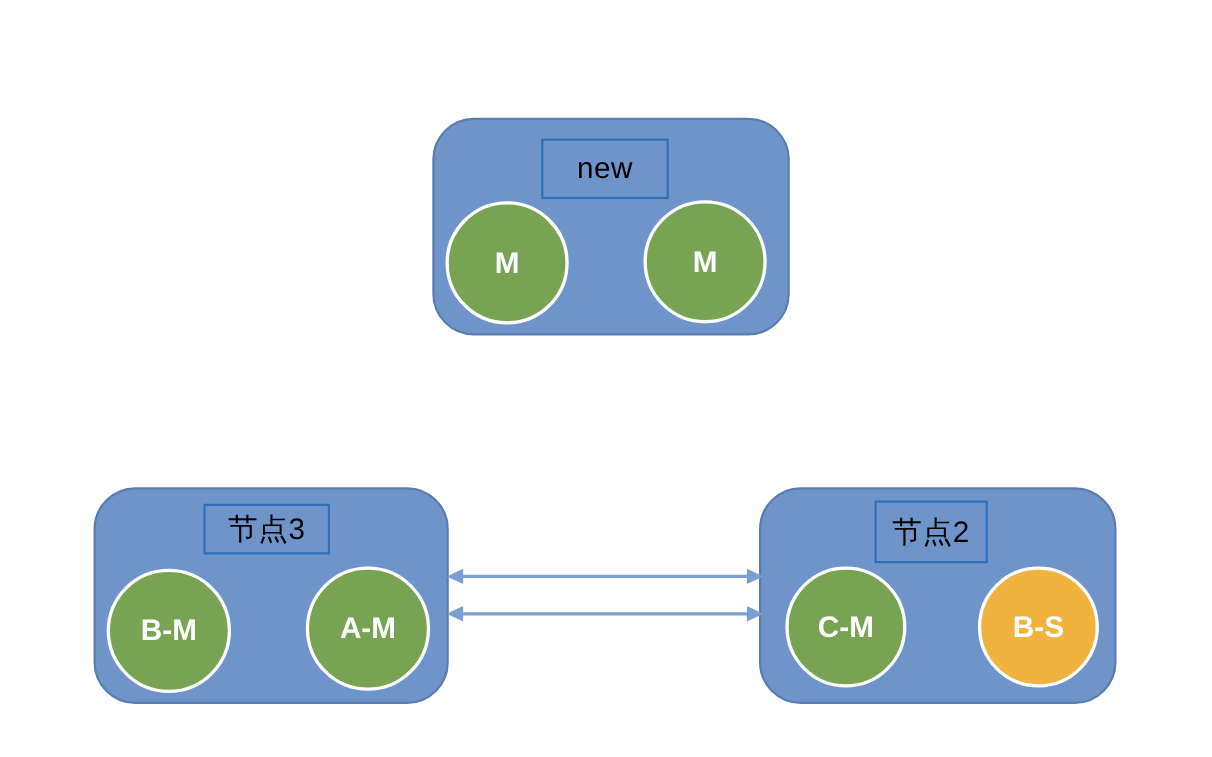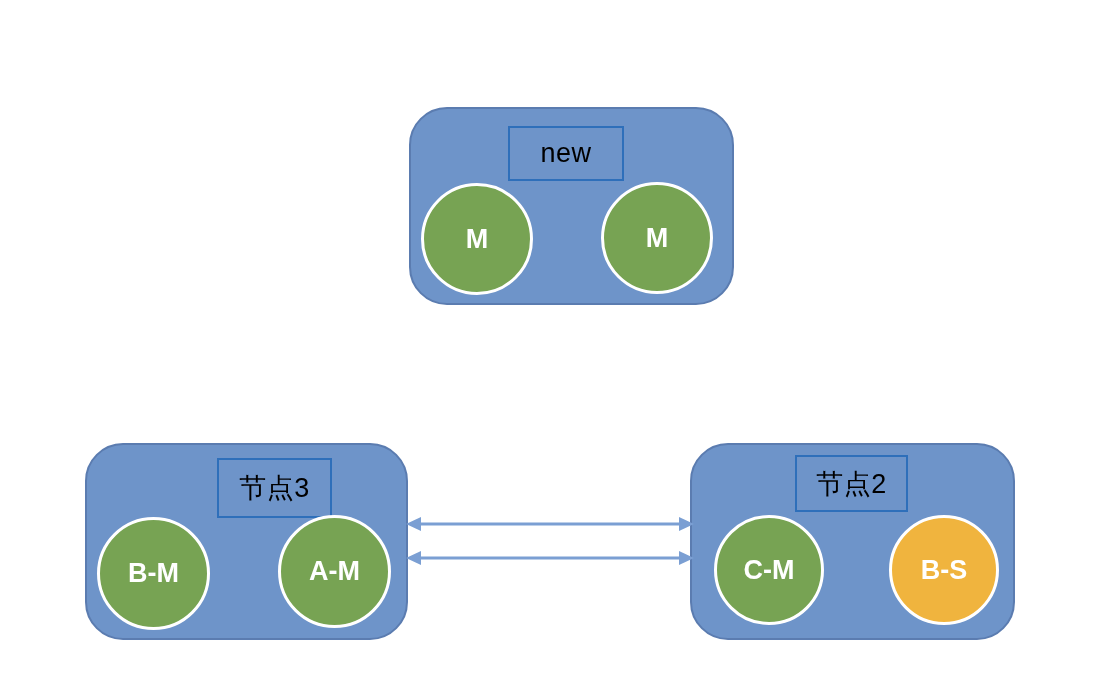--- a/index.html
+++ b/index.html
@@ -45,34 +45,34 @@
     font-size: 27px;
     font-weight: 600;
     display: flex;
     align-items: center;
     justify-content: center;
   }
   .circle.green  { background: #77a353; }
   .circle.yellow { background: #f0b43e; text-align: right; }
 
   
-  #box-new { left: 409px; top: 107px; width: 325px; height: 198px; }
+  #box-new { left: 393px; top: 107px; width: 325px; height: 198px; }
   #box-new .node-label { left: 97px; top: 17px; width: 116px; height: 55px; }
   #box-new .c0 { left: 10px;  top: 74px; width: 112px; height: 112px; }
   #box-new .c1 { left: 190px; top: 73px; width: 112px; height: 112px; }
 
   
   #box-node3 { left: 85px; top: 443px; width: 323px; height: 197px; }
-  #box-node3 .node-label { left: 98px; top: 13px; width: 115px; height: 60px; margin-left: 32px; }
+  #box-node3 .node-label { left: 98px; top: 13px; width: 115px; height: 46px; }
   #box-node3 .c0 { left: 10px;  top: 72px; width: 113px; height: 113px; }
   #box-node3 .c1 { left: 191px; top: 70px; width: 113px; height: 113px; }
 
   
   #box-node2 { left: 690px; top: 443px; width: 325px; height: 197px; }
-  #box-node2 .node-label { left: 103px; top: 10px; width: 113px; height: 57px; }
+  #box-node2 .node-label { left: 103px; top: 10px; width: 103px; height: 57px; }
   #box-node2 .c0 { left: 22px;  top: 70px; width: 110px; height: 110px; }
   #box-node2 .c1 { left: 197px; top: 70px; width: 110px; height: 110px; }
 
   .links-svg {
     position: absolute;
     left: 405px;
     top: 505px;
     width: 290px;
     height: 70px;
   }

